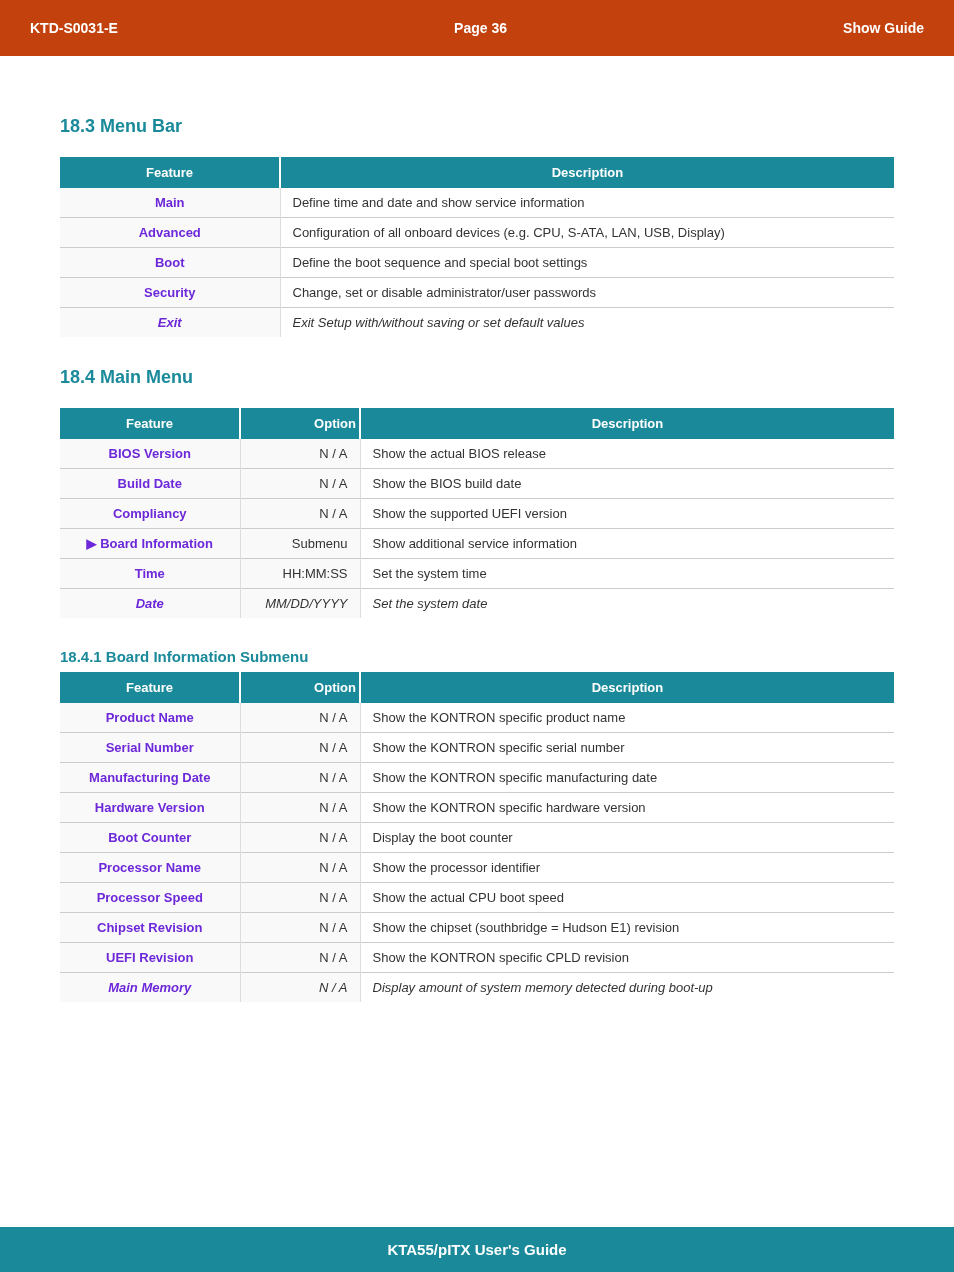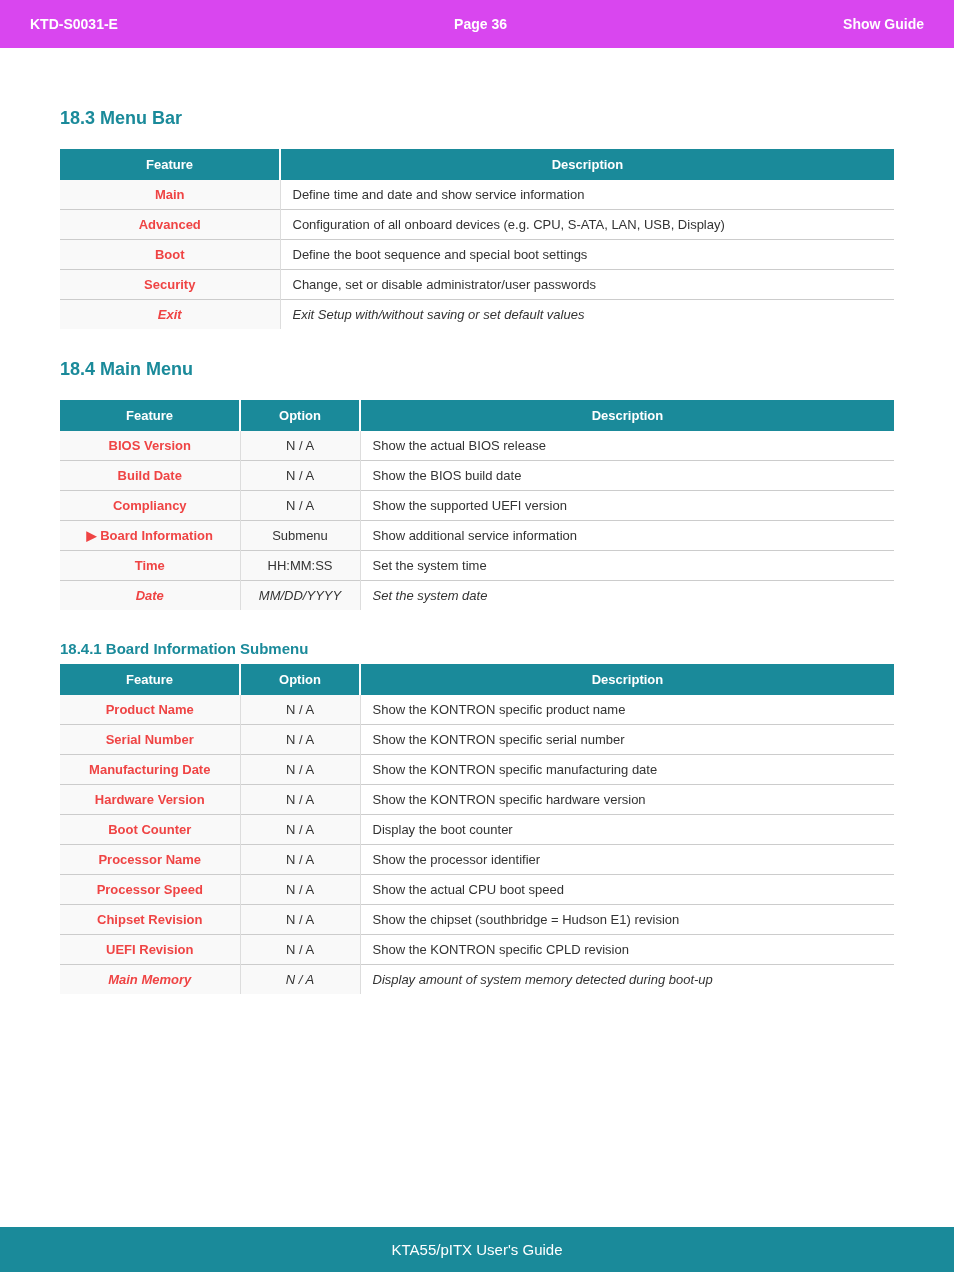--- a/index.html
+++ b/index.html
@@ -8,27 +8,27 @@
       font-size: 13px;
       background: #fff;
       color: #333;
       width: 954px;
       min-height: 1272px;
       position: relative;
     }
 
     
     .header {
-      background: #d946ef;
+      background: #c2410c;
       color: white;
       display: flex;
       justify-content: space-between;
       align-items: center;
       padding: 12px 30px;
-      height: 48px;
+      height: 56px;
     }
     .header-left, .header-center, .header-right {
       font-size: 14px;
       font-weight: bold;
     }
 
     
     .content {
       padding: 30px 60px 100px 60px;
     }
@@ -78,61 +78,61 @@
     }
     table tbody td {
       padding: 7px 12px;
       vertical-align: middle;
       border-right: 1px solid #ddd;
     }
     table tbody td:last-child {
       border-right: none;
     }
     .feature-col {
-      color: #ef4444;
+      color: #6d28d9;
       font-weight: bold;
       text-align: center;
       width: 180px;
       background: #f9f9f9;
     }
     .option-col {
-      text-align: center;
+      text-align: right;
       width: 120px;
       background: #f9f9f9;
     }
     .desc-col {
       background: #fff;
     }
 
     
     .footer {
       background: #1a8a9a;
       color: white;
       text-align: center;
       padding: 14px 30px;
       position: absolute;
       bottom: 0;
       left: 0;
       width: 100%;
       font-size: 15px;
     }
     .footer-brand {
-      font-weight: normal;
+      font-weight: bold;
     }
     .footer-sub {
-      font-weight: normal;
+      font-weight: bold;
     }
 
     
     .two-col th:first-child { width: 220px; }
     .two-col td:first-child { width: 220px; }
 
     
     .three-col th:nth-child(1) { width: 180px; }
-    .three-col th:nth-child(2) { width: 120px; }
+    .three-col th:nth-child(2) { width: 120px; text-align: right; }
     .three-col th:nth-child(3) { }
   </style>
 </head>
 <body>
 
 <div class="header">
   <span class="header-left">KTD-S0031-E</span>
   <span class="header-center">Page 36</span>
   <span class="header-right">Show Guide</span>
 </div>

